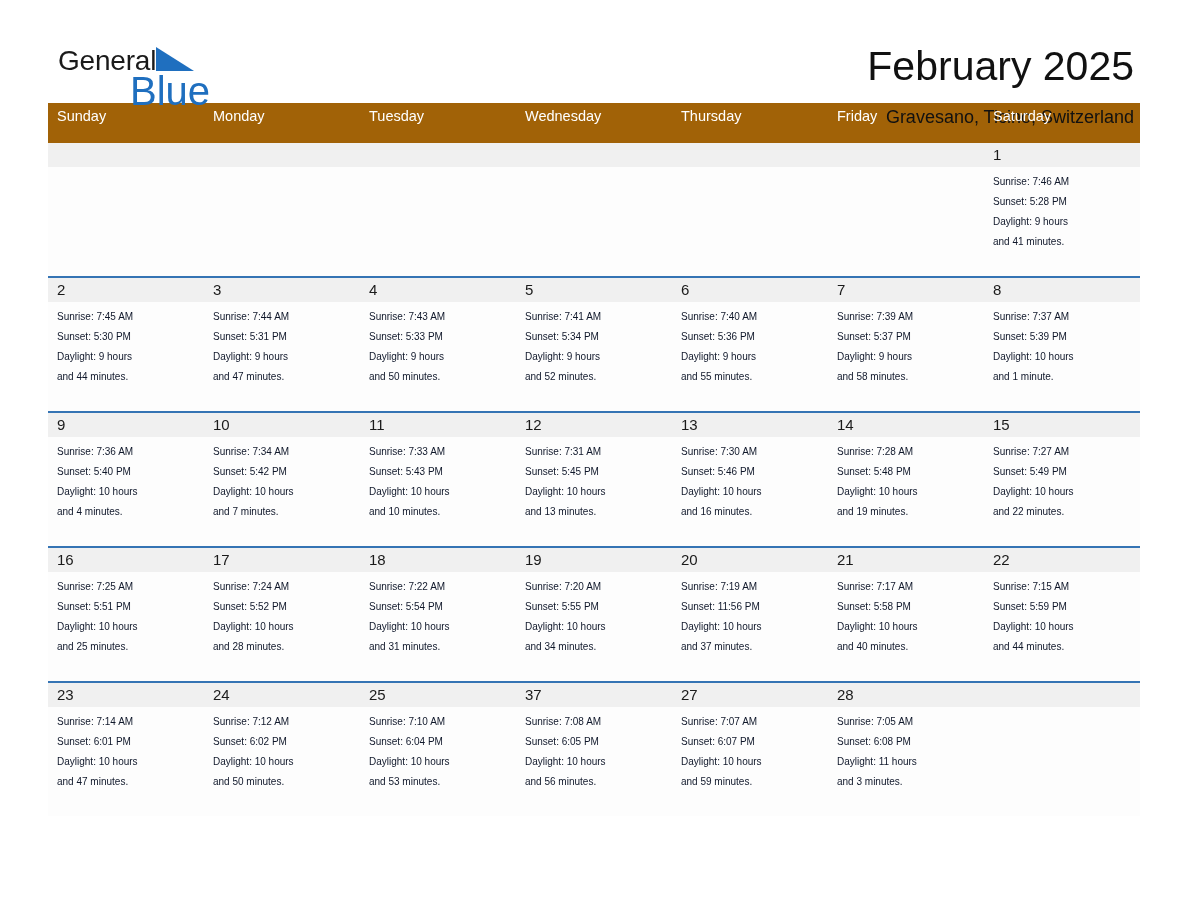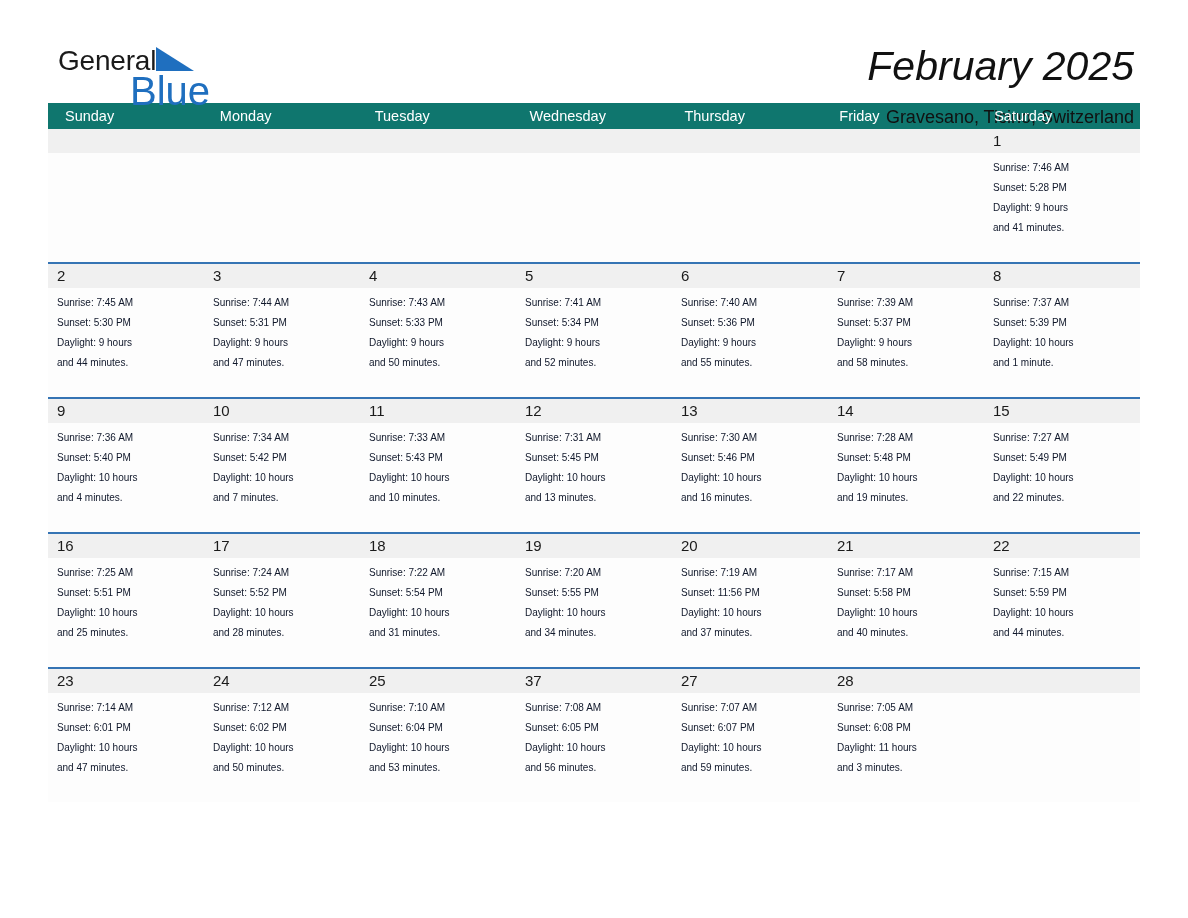--- a/index.html
+++ b/index.html
@@ -60,41 +60,39 @@
   .title-block {
     text-align: right;
     padding-right: 6px;
   }
   .cal-title {
     font-size: 41px;
     font-weight: normal;
     line-height: 1;
     color: #111111;
     white-space: nowrap;
-    font-style: italic;
   }
   .cal-subtitle {
     font-size: 18px;
     line-height: 1;
     margin-top: 21px;
     color: #111111;
     white-space: nowrap;
     text-align: right;
   }
 
   
   .calendar {
     margin-top: 11px;
     width: 1092px;
   }
   .weekdays {
     display: flex;
-    background: #0f766e;
-    height: 26px;
-    padding-left: 8px;
+    background: #a16207;
+    height: 40px;
   }
   .weekday {
     flex: 1 1 0;
     color: #ffffff;
     font-size: 14.5px;
     line-height: 27px;
     padding-left: 9px;
     box-sizing: border-box;
     white-space: nowrap;
   }

